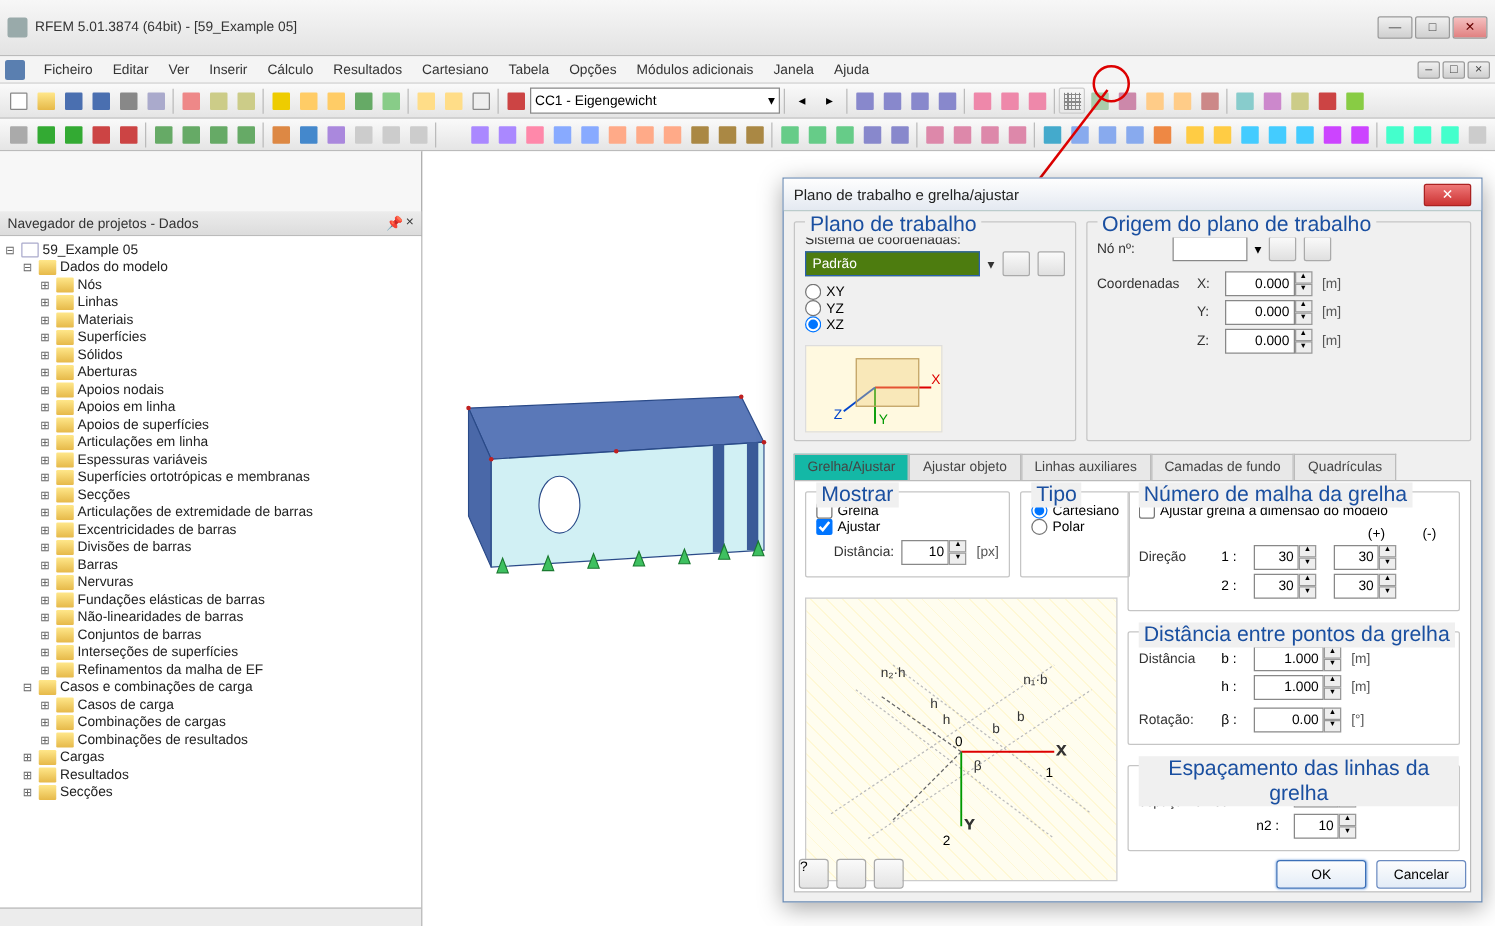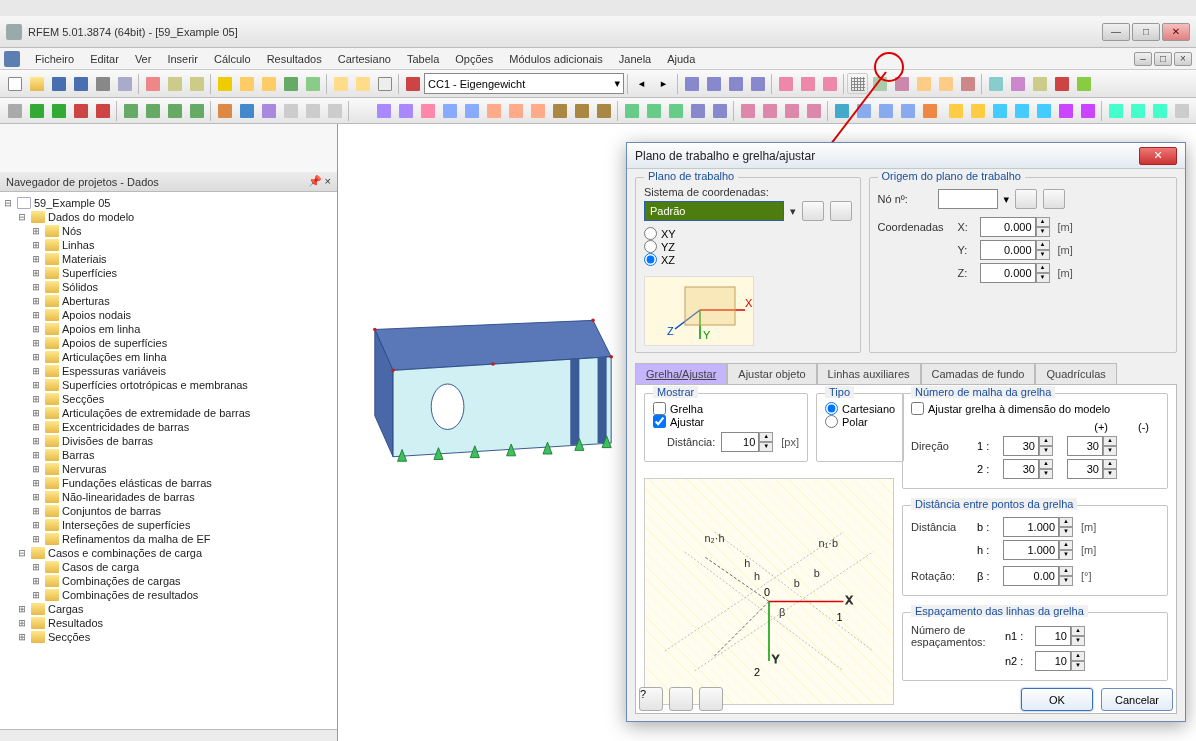--- a/index.html
+++ b/index.html
@@ -1,19 +1,19 @@
 <!DOCTYPE html>
 <html><head>
 <meta charset="utf-8">
 <style>
 * { box-sizing: border-box; margin: 0; padding: 0; font-family: "Segoe UI", Tahoma, sans-serif; font-size: 11px; }
 body { background: #e8e8e8; width: 1196px; height: 741px; overflow: hidden; position: relative; }
 
 
-.titlebar { height: 32px; background: linear-gradient(#f7f7f7,#e3e3e3); border-bottom:1px solid #bbb; display:flex; align-items:center; padding:0 6px;margin-top:16px; }
+.titlebar { height: 45px; background: linear-gradient(#f7f7f7,#e3e3e3); border-bottom:1px solid #bbb; display:flex; align-items:center; padding:0 6px; }
 .app-icon { width:16px; height:16px; background:#9aa; margin-right:6px; border-radius:2px; }
 .title-text { flex:1; color:#333; }
 .win-btns { display:flex; gap:2px; }
 .win-btn { width:28px; height:18px; background:linear-gradient(#f0f0f0,#d0d0d0); border:1px solid #999; border-radius:2px; display:flex; align-items:center; justify-content:center; font-size:10px; color:#444;}
 .win-btn.close { background:linear-gradient(#f5c0c0,#e08080); color:#600;}
 
 
 .menubar { height:22px; background:#f4f4f4; border-bottom:1px solid #ccc; display:flex; align-items:center; padding:0 4px; gap:2px;}
 .menubar .menu-item { padding:2px 7px; color:#333; cursor:default;}
 
@@ -45,35 +45,35 @@
 .viewport { flex:1; background:#fff; position:relative;}
 .model-3d { position:absolute; left:20px; top:160px; width:270px; height:200px;}
 
 
 .dialog { position:absolute; left:626px; top:142px; width:560px; height:580px; background:#f0f0f0; border:1px solid #6a8bb5; box-shadow:0 4px 18px rgba(0,0,0,.35);}
 .dlg-title { height:26px; background:linear-gradient(#fefefe,#e4e9f1); border-bottom:1px solid #bcc; display:flex; align-items:center; padding:0 8px;}
 .dlg-title-text { flex:1; color:#222; font-size:12px;}
 .dlg-close { width:38px; height:18px; background:linear-gradient(#e77,#c33); border-radius:2px; color:#fff; display:flex; align-items:center; justify-content:center; border:1px solid #a22;}
 .dlg-body { padding:8px; }
 .groupbox { border:1px solid #c5c5c5; border-radius:2px; padding:8px 8px 6px 8px; position:relative; margin-bottom:8px;}
-.groupbox > .gb-title { position:absolute; top:-8px; left:8px; background:#f0f0f0; padding:0 4px; color:#1a4fa0; font-size:11px;text-align:center;}
+.groupbox > .gb-title { position:absolute; top:-8px; left:8px; background:#f0f0f0; padding:0 4px; color:#1a4fa0; font-size:17px;text-align:center;}
 .row { display:flex; align-items:center; gap:6px; margin:3px 0;}
 .label { color:#333; }
 .combo-blue { background:#4d7c0f; color:#fff; border:1px solid #2a60b0; height:20px; min-width:140px; display:flex; align-items:center; padding:0 5px;}
 .tiny-btn { width:22px; height:20px; border:1px solid #aaa; background:linear-gradient(#fafafa,#e0e0e0); border-radius:2px;}
 .radio,.check { display:flex; align-items:center; gap:4px;}
 .radio input,.check input { margin:0;}
 .num-field { width:56px; height:20px; border:1px solid #888; background:#fff; text-align:right; padding:0 3px; display:flex; align-items:center; justify-content:flex-end;}
 .spin { width:14px; height:20px; display:flex; flex-direction:column;}
 .spin > div { flex:1; border:1px solid #999; background:#eee; font-size:6px; text-align:center;}
 .unit { color:#555; margin-left:2px;}
 .dlg-top-row { display:flex; gap:8px;}
 .tabs { display:flex; margin-top:2px;}
 .tab { padding:4px 10px; border:1px solid #bbb; border-bottom:none; background:#e8e8e8; color:#444;}
-.tab.active { background:#c4b5fd;text-decoration:underline; }
+.tab.active { background:#14b8a6; }
 .tab-panel { border:1px solid #bbb; background:#fff; padding:8px; height:330px; display:flex; gap:8px;}
 .left-col { width:250px; display:flex; flex-direction:column; gap:8px;}
 .right-col { flex:1; display:flex; flex-direction:column; gap:8px;}
 .grid-preview { flex:1; border:1px solid #ccc; background:repeating-linear-gradient(45deg,#fffdef,#fffdef 8px,#fff8d5 8px,#fff8d5 9px); position:relative; min-height:190px;}
 .dlg-buttons { position:absolute; bottom:10px; right:12px; display:flex; gap:8px;}
 .btn { min-width:72px; height:23px; border:1px solid #6a8ac0; background:linear-gradient(#fdfdfd,#e3ecf7); border-radius:3px; display:flex; align-items:center; justify-content:center;}
 .btn.default { border:1px solid #3b6fb7; box-shadow:0 0 2px #5a90d8;}
 .left-tools { position:absolute; bottom:10px; left:12px; display:flex; gap:6px;}
 .mini-btn { width:24px; height:24px; border:1px solid #aaa; background:linear-gradient(#fafafa,#e4e4e4); border-radius:3px;}
 

